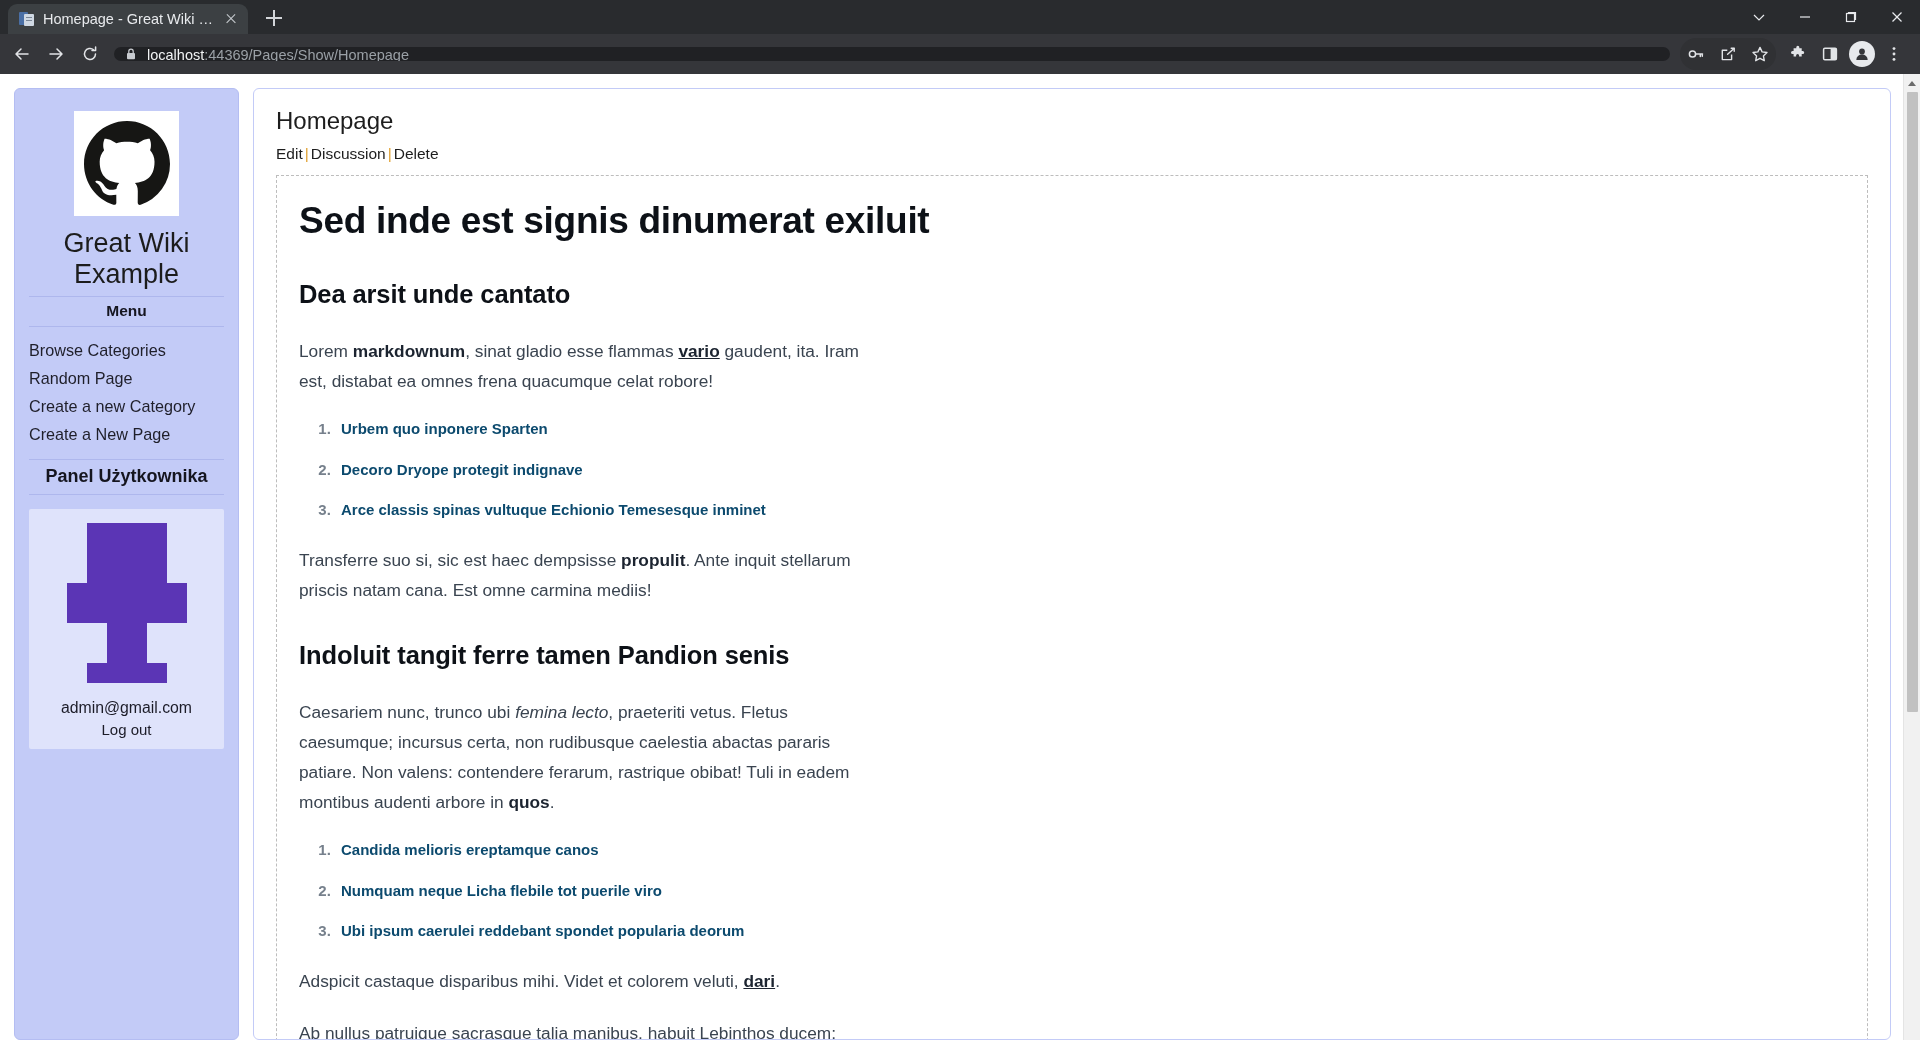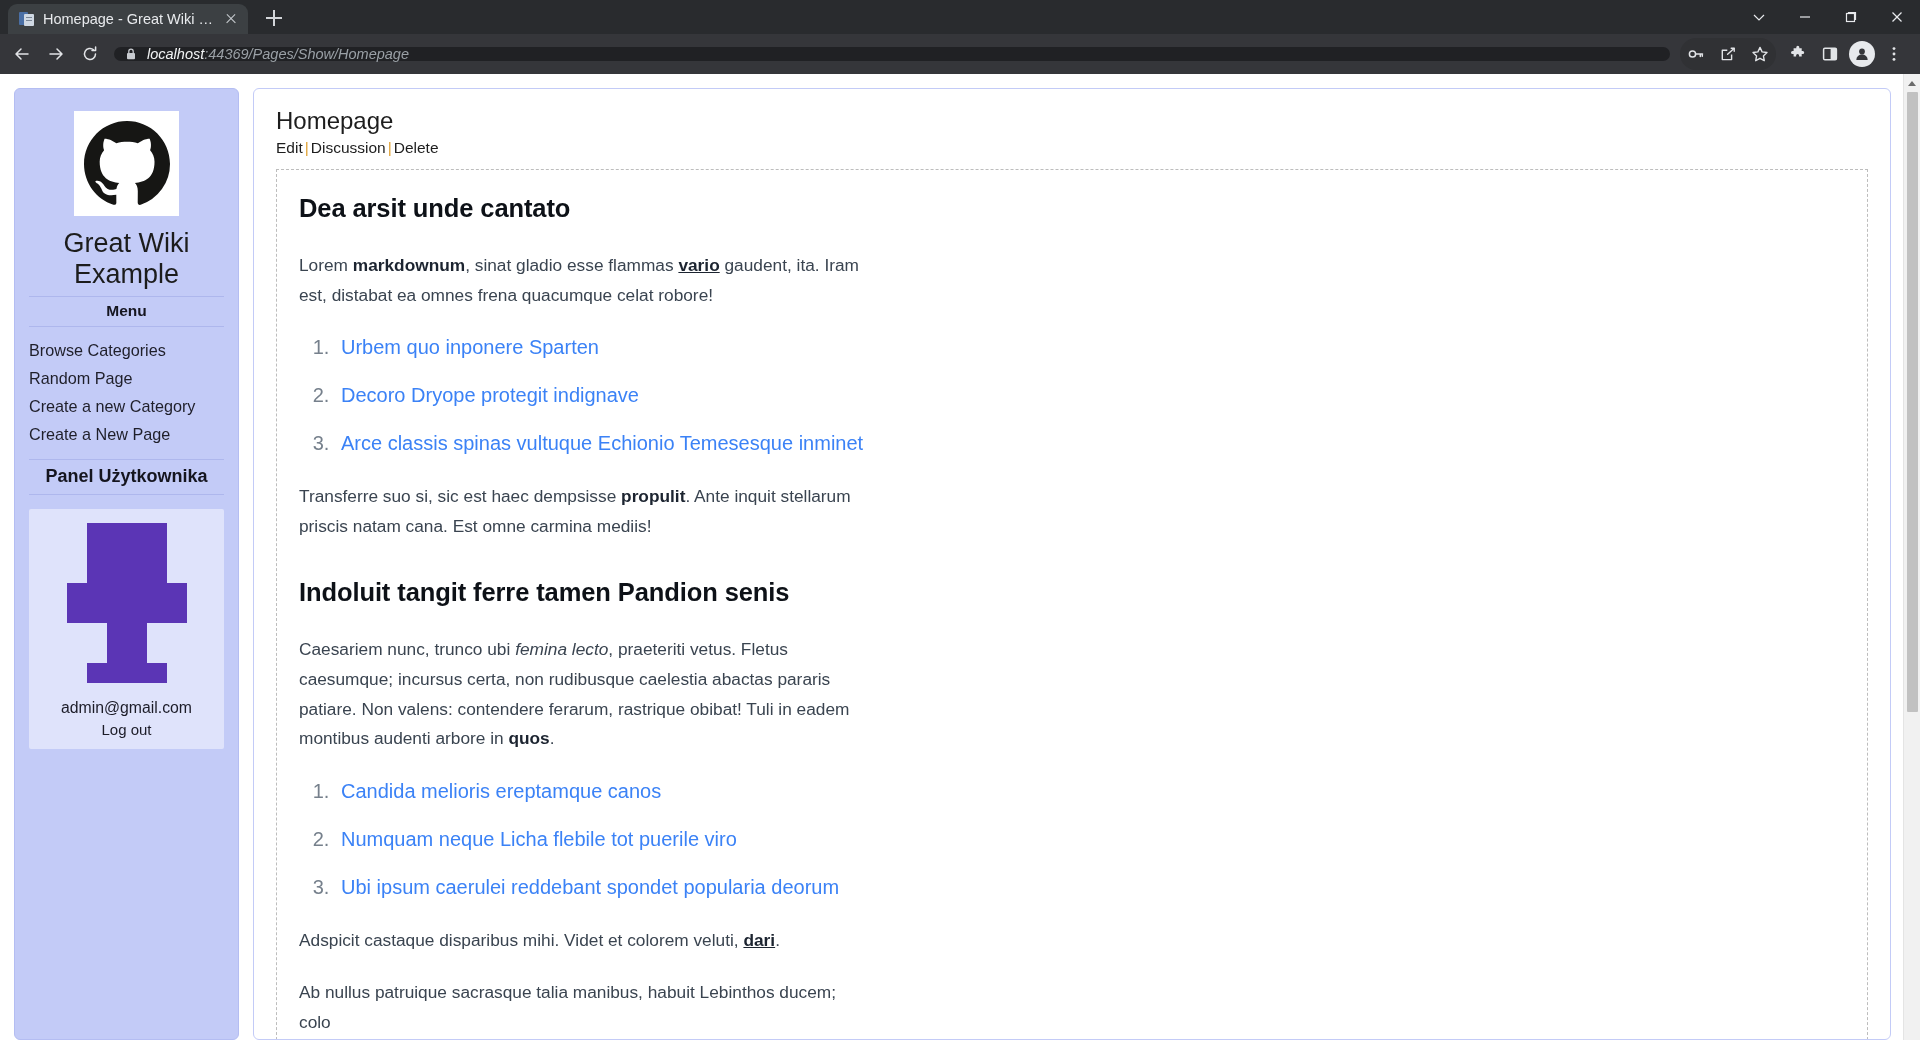--- a/index.html
+++ b/index.html
@@ -144,25 +144,23 @@
   }
   .tbtn svg { display: block; }
 
   .omnibox {
     flex: 1;
     height: 14px;
     background: #202124;
     border-radius: 14px;
     margin: 0 8px 0 6px;
     display: flex;
-    align-items: center;
     padding: 0 10px;
     gap: 9px;
     min-width: 0;
-    font-style: italic;
   }
   .lockicon { width: 14px; height: 14px; flex: 0 0 14px; color: #c8cbd0; }
   .url-text {
     font-size: 14.5px;
     color: #9aa0a6;
     white-space: nowrap;
     overflow: hidden;
     text-overflow: ellipsis;
   }
   .url-text b { color: #f1f3f4; font-weight: 400; }
@@ -302,21 +300,21 @@
   .page-title {
     font-size: 24px;
     font-weight: 400;
     color: #1d1d1d;
     line-height: 1.2;
   }
 
   .page-actions {
     font-size: 15.5px;
     color: #1d1d1d;
-    margin-top: 3px;
+    margin-top: 9px;
     margin-bottom: 12px;
   }
   .page-actions a { color: #1d1d1d; text-decoration: none; }
   .page-actions .sep { color: #e0a030; margin: 0 2px; }
 
   .markdown-area {
     border: 1px dashed #bdbdbd;
     padding: 22px 22px 0 22px;
     min-height: 700px;
   }
@@ -353,25 +351,26 @@
     text-decoration: underline;
     font-weight: 700;
     color: #1c2430;
   }
 
   .md ol {
     margin: 0 0 24px 0;
     padding-left: 36px;
   }
   .md ol li {
-    font-size: 20px;
-    color: #3b82f6;
+    font-size: 15px;
+    color: #0c4a6e;
     line-height: 1.5;
     margin-bottom: 18px;
     padding-left: 6px;
+    font-weight: bold;
   }
   .md ol li::marker { color: #76808c; }
 
   
   .scrollbar {
     width: 17px;
     flex: 0 0 17px;
     background: #f1f1f1;
     border-left: 1px solid #e4e4e4;
     display: flex;
@@ -571,20 +570,21 @@
       <main class="content-card">
         <h1 class="page-title">Homepage</h1>
 
         <div class="page-actions">
           <a href="#">Edit</a><span class="sep">|</span><a href="#">Discussion</a><span class="sep">|</span><a href="#">Delete</a>
         </div>
 
         <div class="markdown-area">
           <article class="md">
 
+            <h1>Sed inde est signis dinumerat exiluit</h1>
 
             <h2 class="first">Dea arsit unde cantato</h2>
 
             <p><span>Lorem </span><strong>markdownum</strong><span>, sinat gladio esse flammas </span><span class="ulink">vario</span><span> gaudent, ita. Iram est, distabat ea omnes frena quacumque celat robore!</span></p>
 
             <ol>
               <li>Urbem quo inponere Sparten</li>
               <li>Decoro Dryope protegit indignave</li>
               <li>Arce classis spinas vultuque Echionio Temesesque inminet</li>
             </ol>

